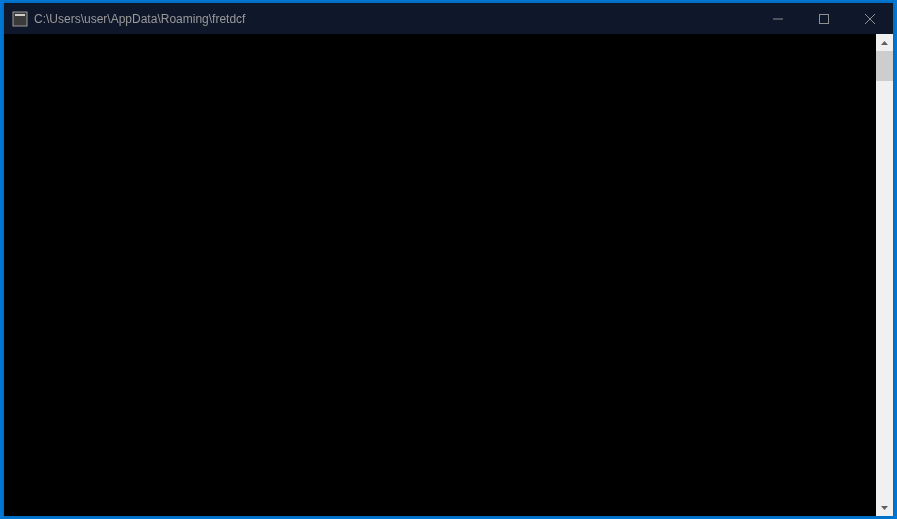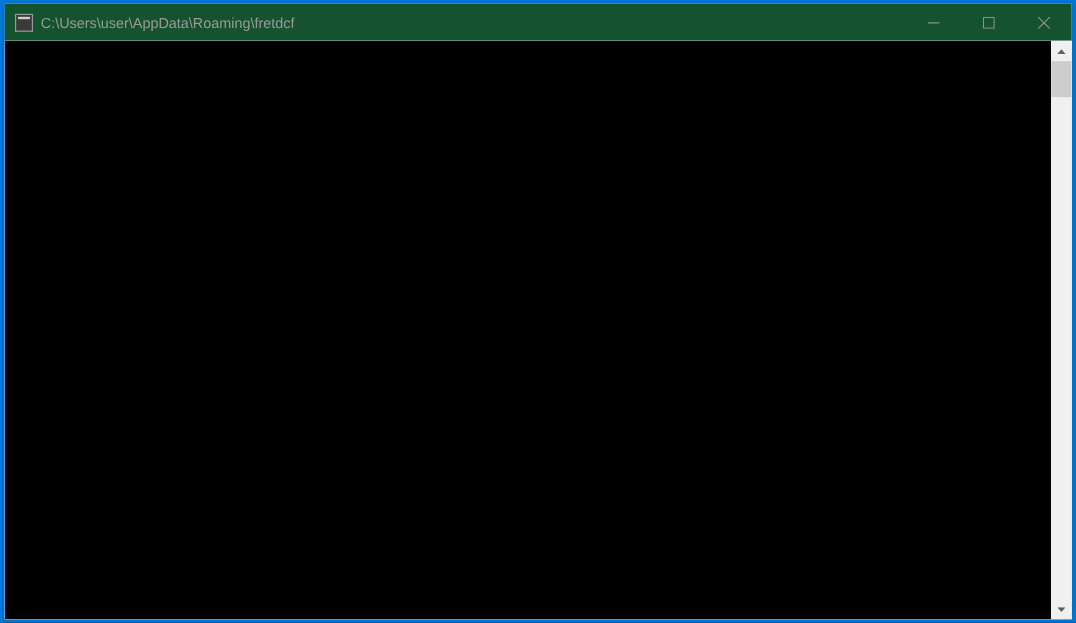--- a/index.html
+++ b/index.html
@@ -21,21 +21,21 @@
       left: 4px;
       right: 4px;
       bottom: 3px;
       background: #ffffff;
       display: flex;
       flex-direction: column;
       box-shadow: 0 0 4px rgba(0,0,0,0.2);
     }
     .titlebar {
       height: 31px;
-      background: #14532d;
+      background: #0f172a;
       display: flex;
       align-items: center;
       flex-shrink: 0;
     }
     .app-icon {
       width: 16px;
       height: 16px;
       margin-left: 8px;
       margin-right: 6px;
       flex-shrink: 0;

